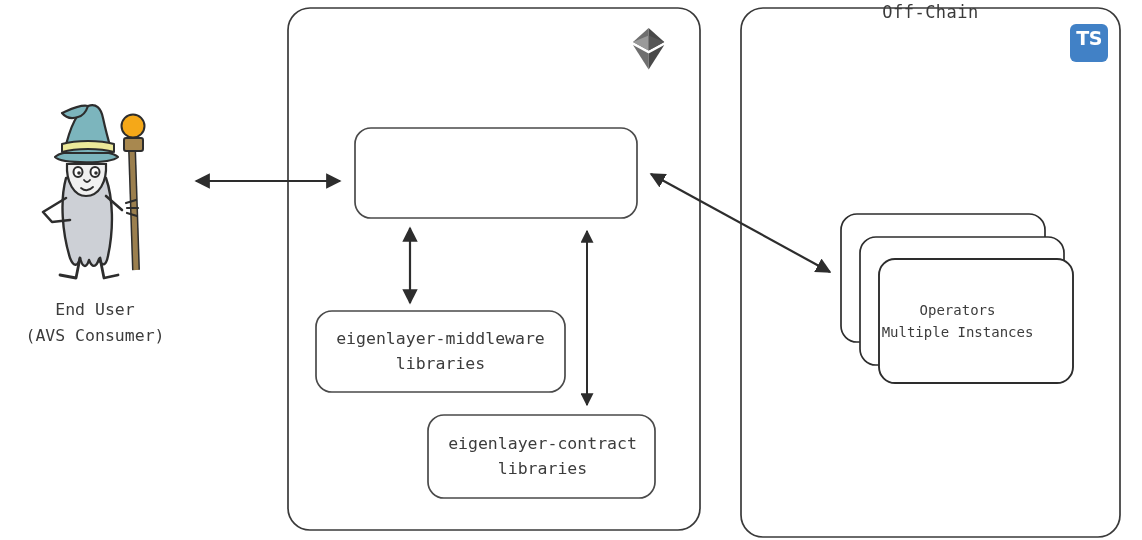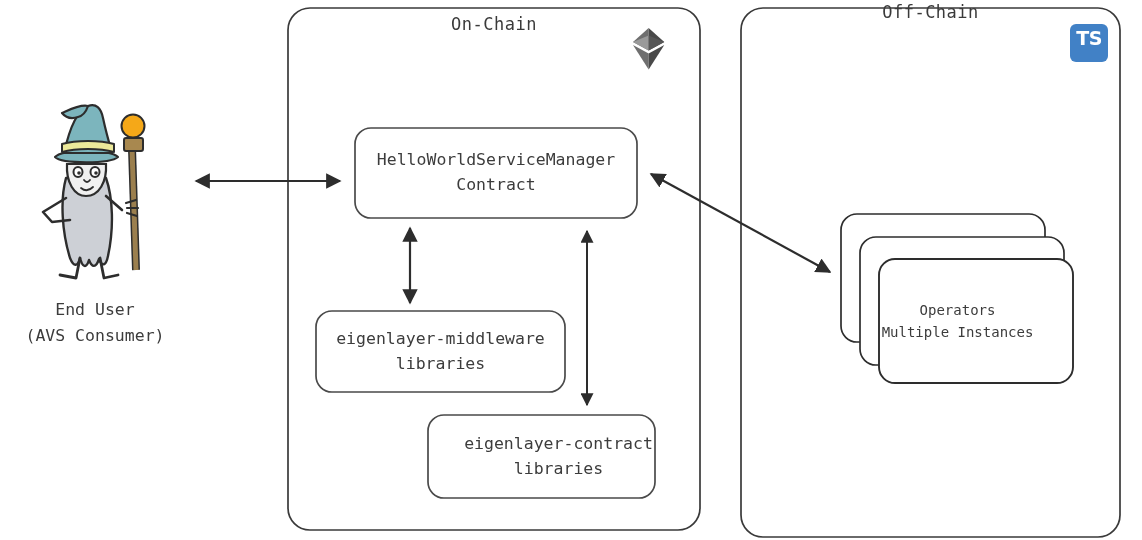--- a/index.html
+++ b/index.html
@@ -162,33 +162,30 @@
 
       <path d="M106 196 L122 210" stroke="#2d2d2d" stroke-width="2.6" fill="none" stroke-linecap="round"></path>
 
       <path d="M126 203 l10 -3 M127 208 l11 0 M127 213 l10 3" stroke="#2d2d2d" stroke-width="2.2" fill="none" stroke-linecap="round"></path>
 
       <path d="M80 258 L76 278 L60 275" stroke="#2d2d2d" stroke-width="2.8" fill="none" stroke-linejoin="round" stroke-linecap="round"></path>
       <path d="M100 258 L104 278 L118 275" stroke="#2d2d2d" stroke-width="2.8" fill="none" stroke-linejoin="round" stroke-linecap="round"></path>
     </g>
   </svg>
 
-  <div class="group-title" style="left:288px; top:14px; width:412px;">On-Chain</div>
 
   <div class="group-title" style="left:741px; top:2px; width:379px;">Off-Chain</div>
 
   <div class="ts-badge" style="left:1070px; top:24px;">TS</div>
 
-  <div class="node-label" style="left:355px; top:147px; width:282px;">HelloWorldServiceManager
-Contract</div>
 
   <div class="node-label" style="left:316px; top:326px; width:249px;">eigenlayer-middleware
 libraries</div>
 
-  <div class="node-label" style="left:448px; top:431px; width:221px;">eigenlayer-contract
+  <div class="node-label" style="left:432px; top:431px; width:221px;">eigenlayer-contract
 libraries</div>
 
   <div class="node-label small-label" style="left:879px; top:299px; width:157px;">Operators
 Multiple Instances</div>
 
   <div class="actor-label" style="left:-15px; top:297px;">End User
 (AVS Consumer)</div>
 
 </div>
 

